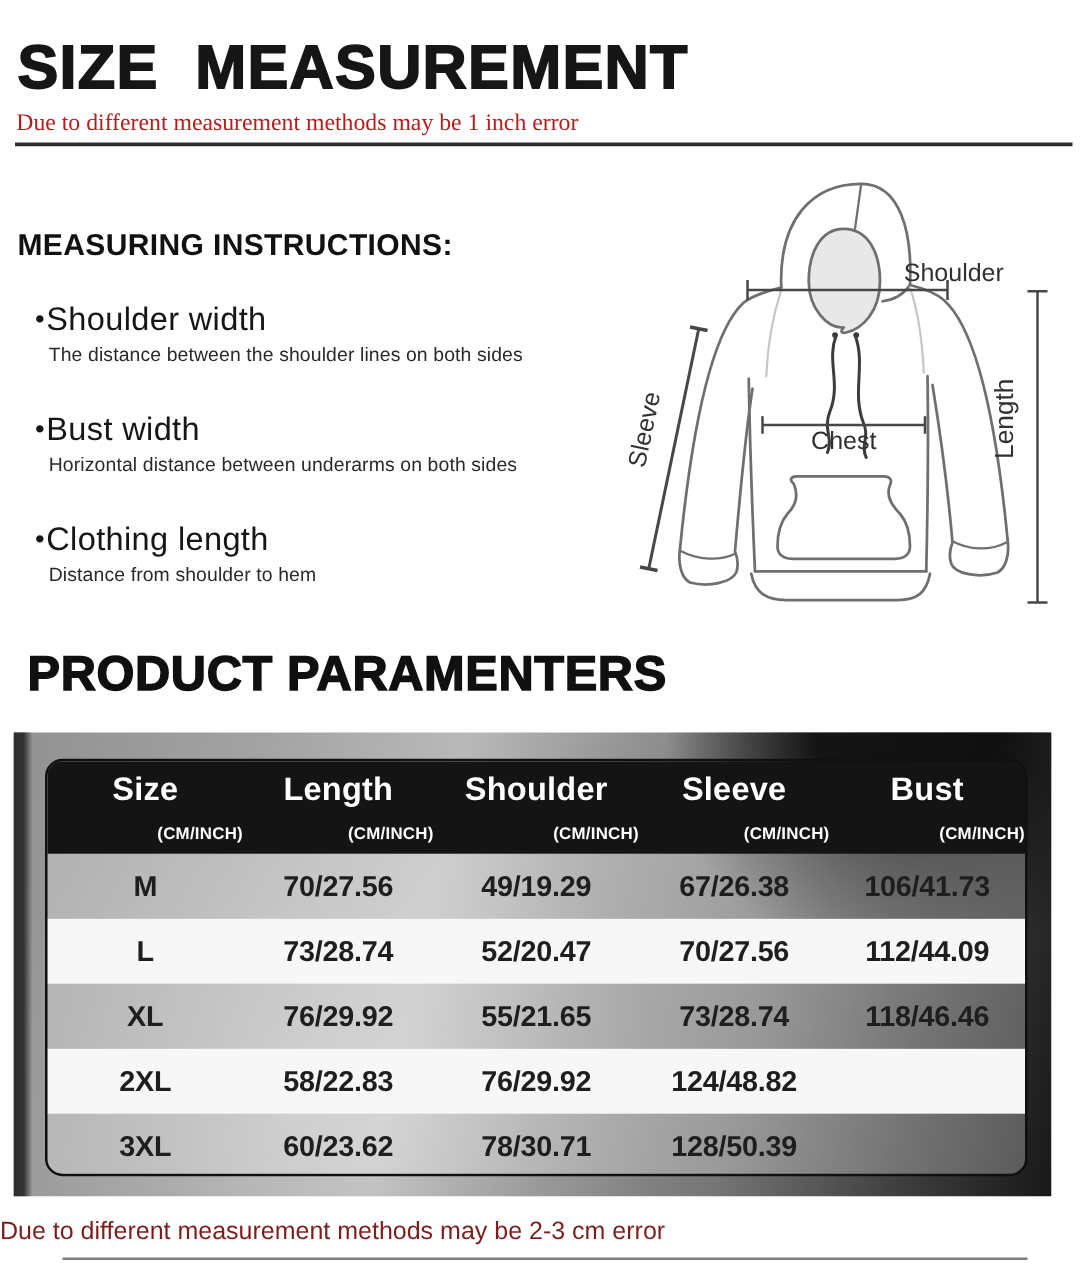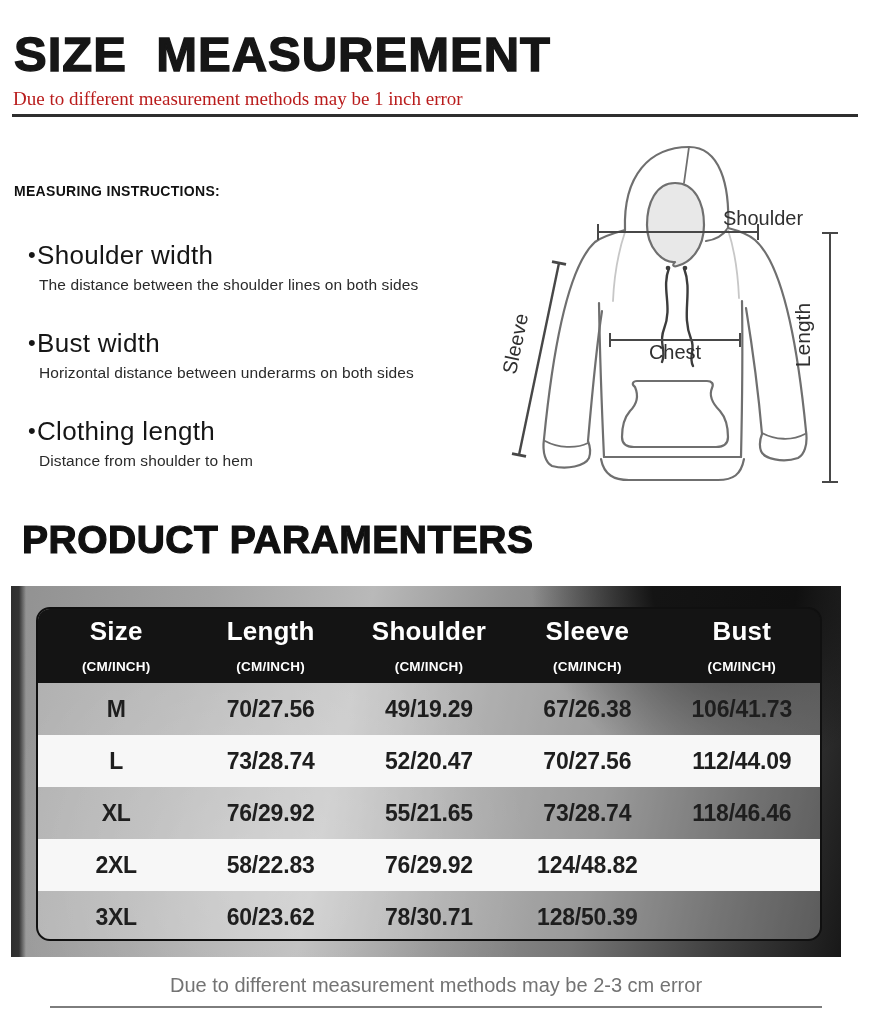--- a/index.html
+++ b/index.html
@@ -14,21 +14,21 @@
     color:#161616;-webkit-text-stroke:1.4px #161616;
   }
   .subtitle{
     position:absolute;left:13px;top:88px;margin:0;
     font-family:"Liberation Serif",serif;font-size:19px;color:#b91c1c;
   }
   .rule-top{position:absolute;left:12px;top:114px;width:846px;height:3px;background:#2e2e2e;}
   
   .mi-heading{
     position:absolute;left:14px;top:183px;margin:0;
-    font-size:14px;font-weight:bold;letter-spacing:.3px;color:#111;
+    font-size:24px;font-weight:bold;letter-spacing:.3px;color:#111;
   }
   .mi-item{position:absolute;left:28px;width:440px;}
   .mi-item.i0{top:240px;} .mi-item.i1{top:328px;} .mi-item.i2{top:416px;}
   .mi-term{font-size:26px;font-weight:400;color:#161616;letter-spacing:.3px;}
   .mi-bullet{font-size:22px;vertical-align:2px;margin-right:1px;}
   .mi-desc{font-size:15.5px;color:#2a2a2a;margin-top:5px;padding-left:11px;letter-spacing:.1px;}
   
   .diagram{position:absolute;left:492px;top:133px;}
   .diagram text{font-family:"Liberation Sans",sans-serif;fill:#303030;}
   
@@ -49,32 +49,32 @@
     position:absolute;left:25px;top:21px;width:786px;height:334px;
     border:2px solid #101010;border-radius:14px;overflow:hidden;
     box-sizing:border-box;
   }
   .thead{
     display:grid;grid-template-columns:20% 19.5% 21% 19.5% 20%;
     height:74px;background:#141414;color:#fff;align-items:center;
   }
   .th{text-align:center;line-height:1.1;}
   .th .col-label{font-size:26px;font-weight:bold;letter-spacing:.2px;}
-  .th .col-unit{font-size:13.5px;font-weight:bold;margin-top:14px;letter-spacing:.2px;}
+  .th .col-unit{font-size:13.5px;font-weight:bold;margin-top:14px;letter-spacing:.2px;text-align:right;}
   .trow{
     display:grid;grid-template-columns:20% 19.5% 21% 19.5% 20%;
     height:52px;align-items:center;text-align:center;
     font-size:23px;font-weight:bold;color:#1e1e1e;letter-spacing:-.2px;
   }
   .trow.gray{background:rgba(255,255,255,.27);}
   .trow.white{background:#f7f7f7;}
   
   .footer-note{
-    position:absolute;left:0;top:974px;width:872px;margin:0;text-align:center;
-    font-size:20px;color:#737373;
+    position:absolute;left:0;top:974px;width:872px;margin:0;text-align:left;
+    font-size:20px;color:#7f1d1d;
   }
   .rule-bottom{position:absolute;left:50px;top:1006px;width:772px;height:2px;background:#7d7d7d;}
 </style>
 </head>
 <body>
 
 <div id="page">
 
   <h1 class="title">SIZE  MEASUREMENT</h1>
   <p class="subtitle">Due to different measurement methods may be 1 inch error</p>

